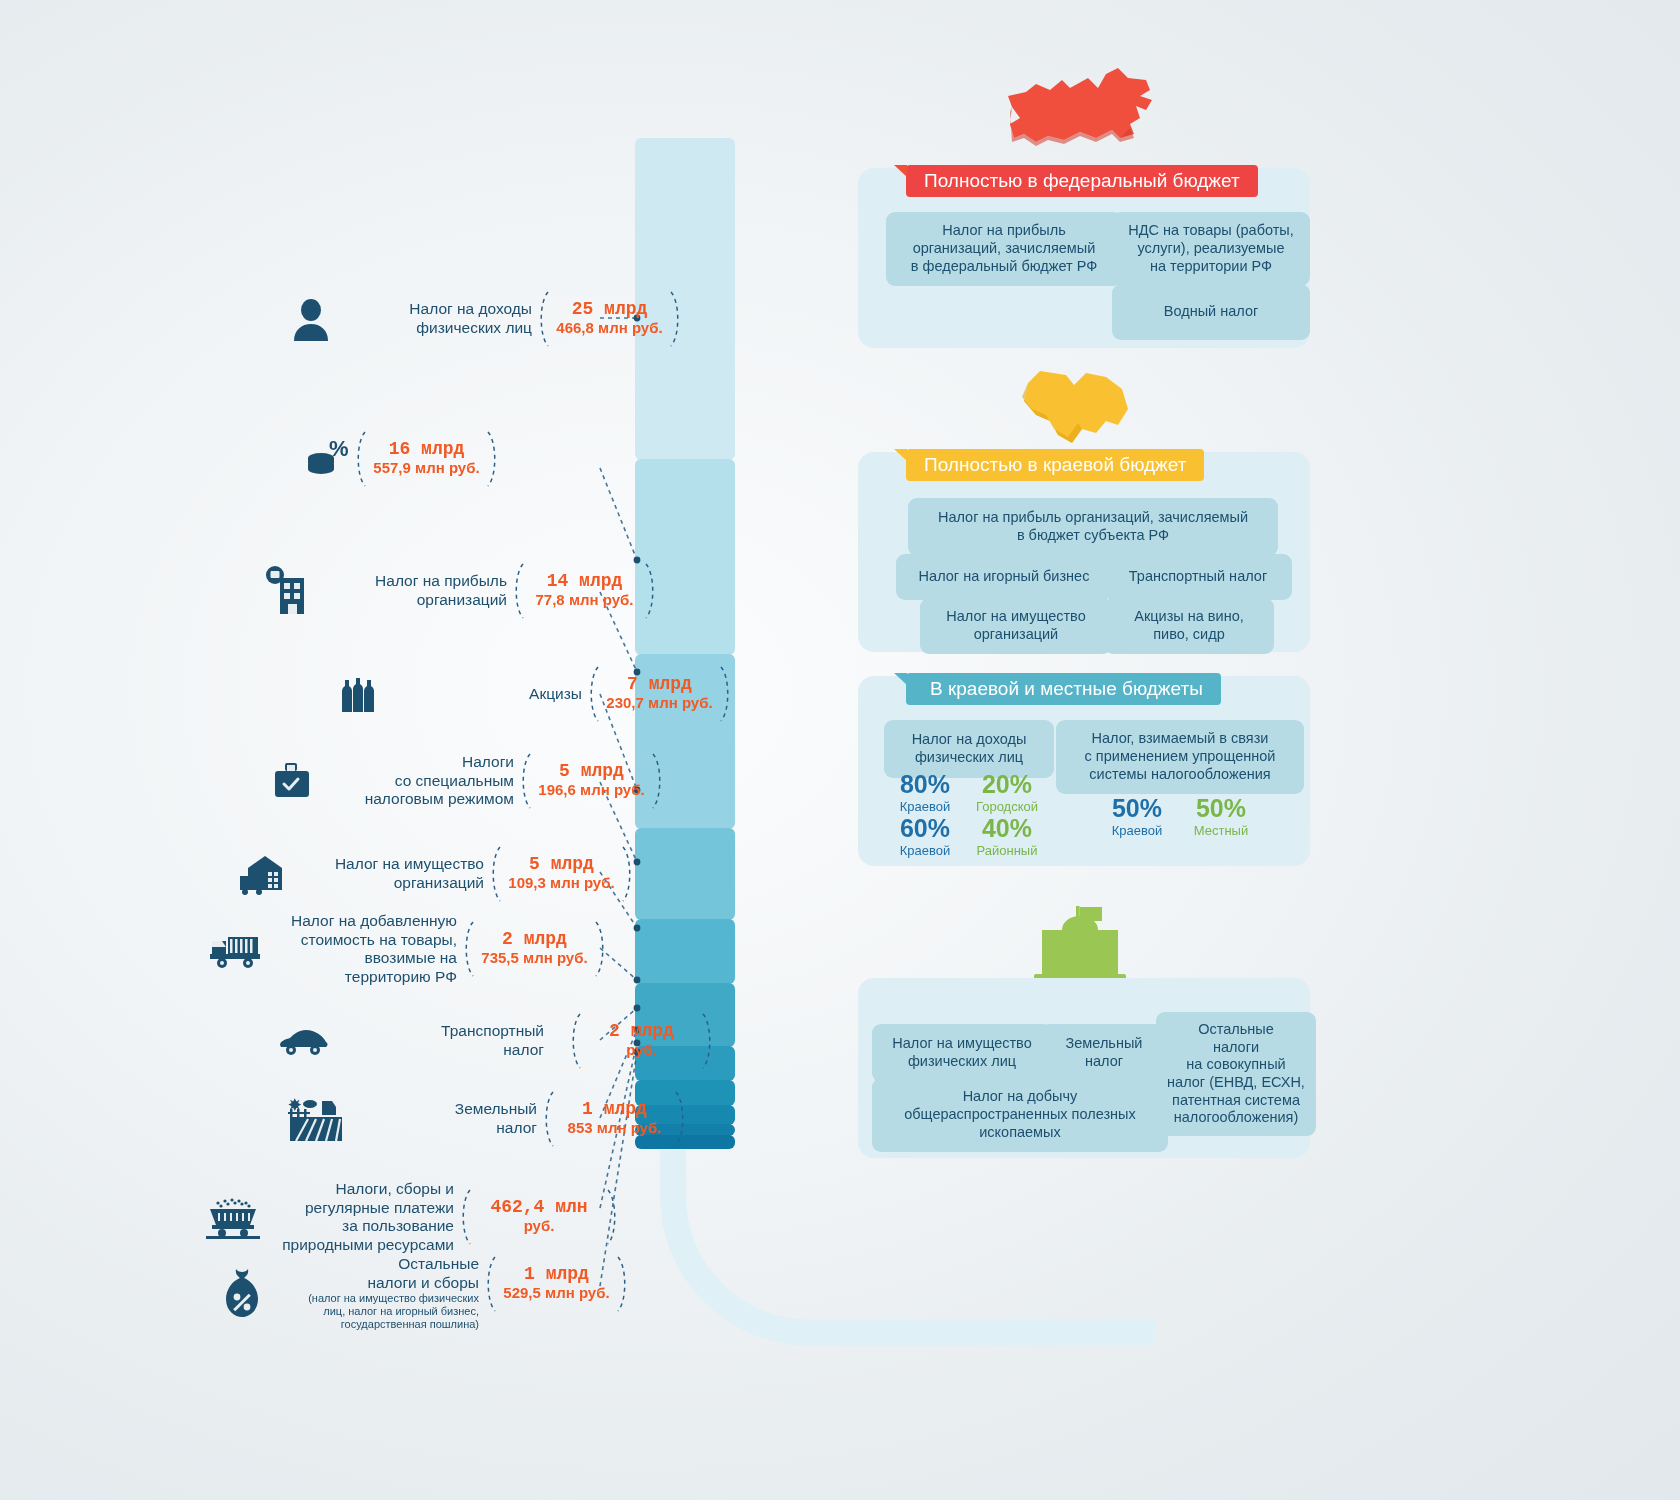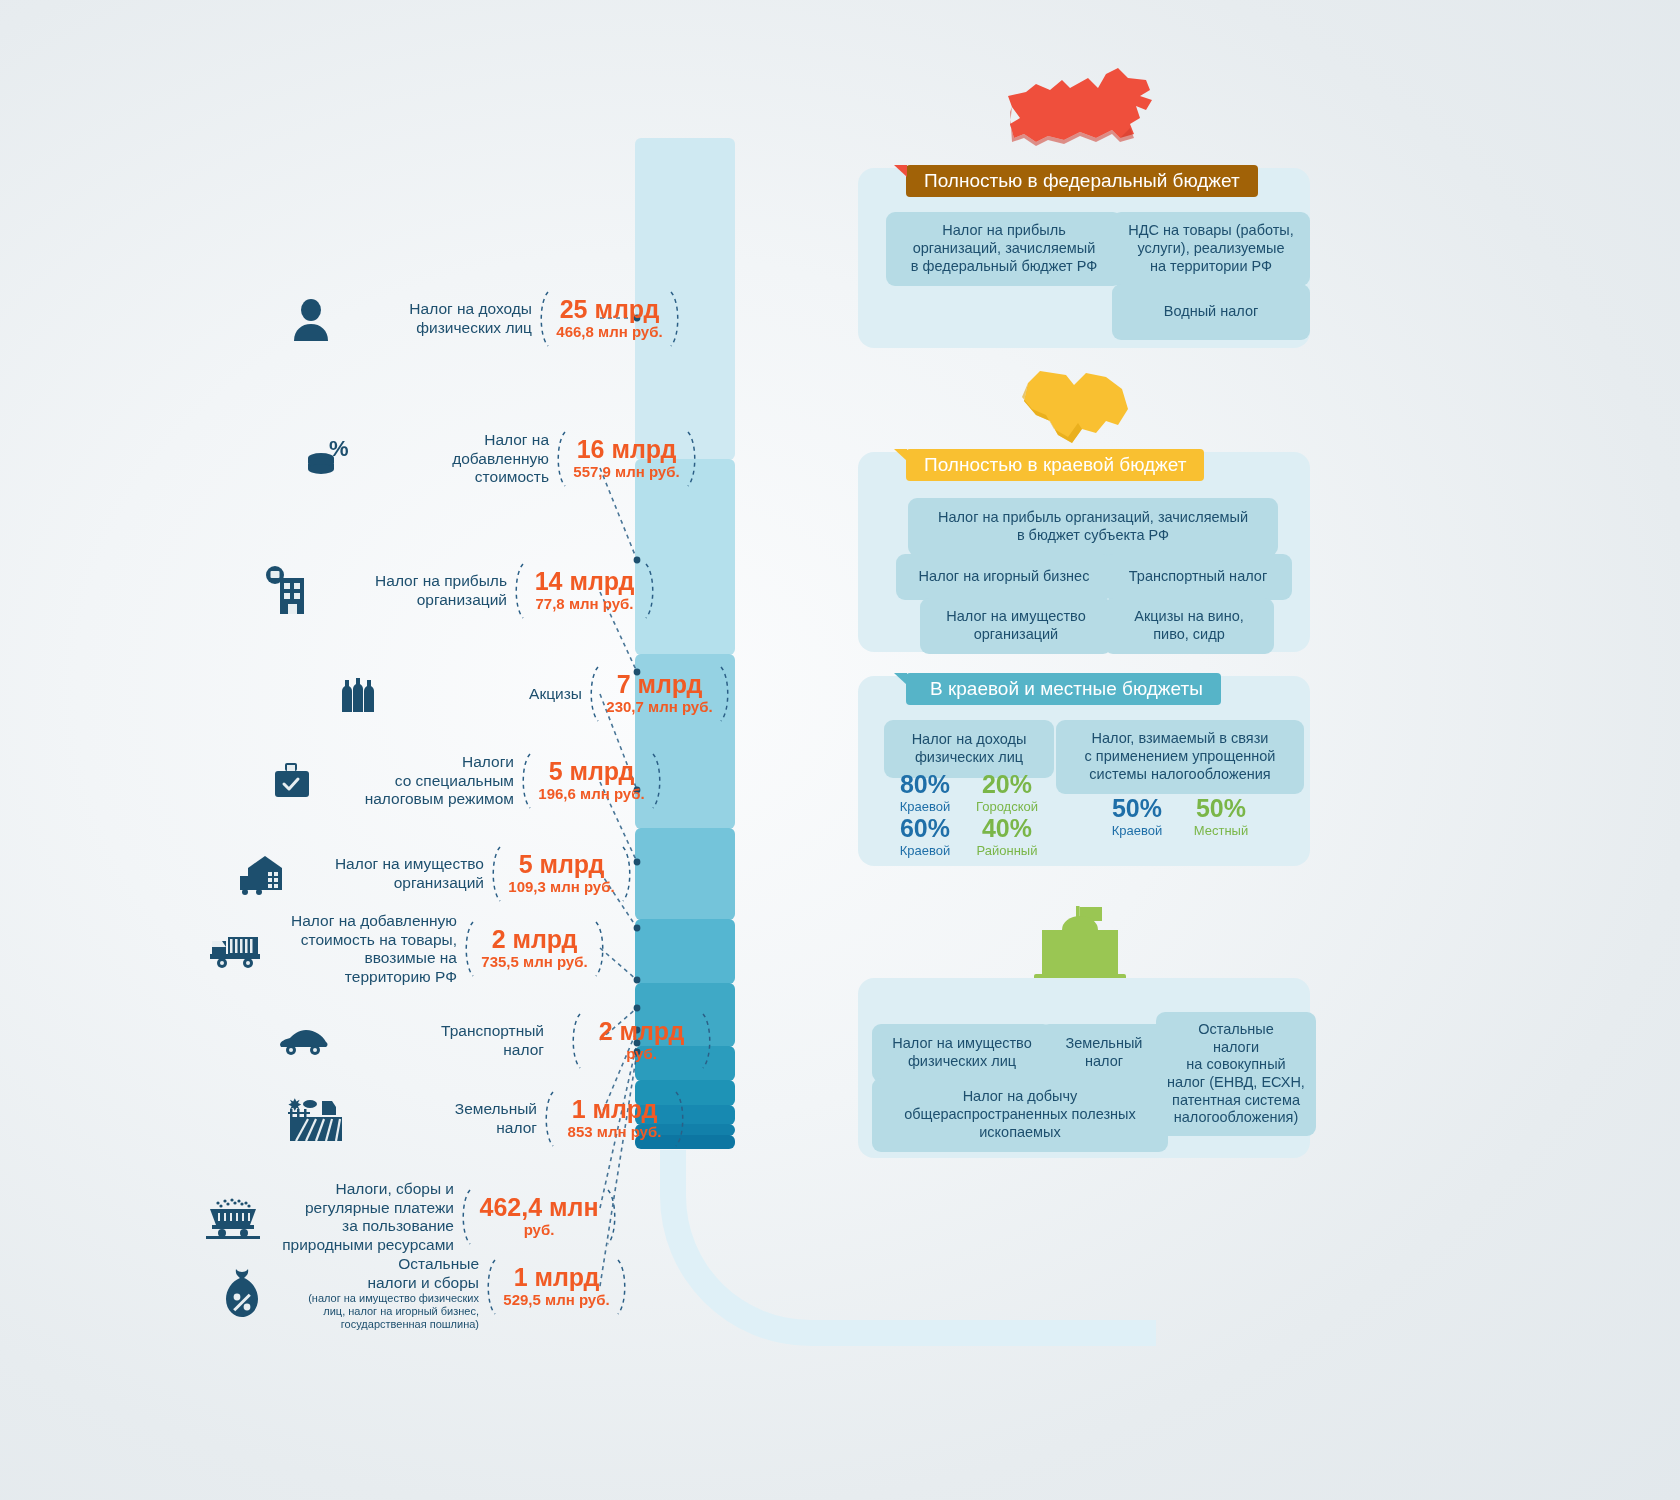--- a/index.html
+++ b/index.html
@@ -47,21 +47,21 @@
   .taxrow{position:absolute;display:flex;align-items:center;}
   .tax-ico{width:62px;height:58px;flex:0 0 62px;display:flex;align-items:center;justify-content:center;}
   .tax-label{
     font-size:15.5px;color:#1d4f6e;line-height:1.2;text-align:right;
     width:190px;padding-right:10px;
   }
   .tax-sub{display:block;font-size:11px;line-height:1.18;color:#1d4f6e;}
   .tax-amt{
     width:135px;text-align:center;color:#f15a24;position:relative;
   }
-  .tax-amt .big{font-size:25px;font-weight:bold;line-height:1;display:block;white-space:nowrap;}
+  .tax-amt .big{font-size:18px;font-weight:bold;line-height:1;display:block;white-space:nowrap;font-family:Liberation Mono, monospace;}
   .tax-amt .small{font-size:15px;font-weight:bold;line-height:1.3;display:block;white-space:nowrap;}
 
   
   .bracket{position:absolute;top:50%;transform:translateY(-50%);}
 
   
   .panel{position:absolute;background:#ddeef4;border-radius:16px;}
   .panel-head{
     position:absolute;left:48px;height:32px;border-radius:4px;
     display:flex;align-items:center;justify-content:center;
@@ -159,21 +159,20 @@
           <g fill="#1d4f6e">
             <ellipse cx="16" cy="22" rx="13" ry="5"></ellipse>
             <rect x="3" y="22" width="26" height="5"></rect>
             <ellipse cx="16" cy="27" rx="13" ry="5"></ellipse>
             <rect x="3" y="28" width="26" height="5"></rect>
             <ellipse cx="16" cy="33" rx="13" ry="5"></ellipse>
             <text x="24" y="20" font-size="22" font-weight="bold" font-family="'Liberation Sans',sans-serif">%</text>
           </g>
         </svg>
     </span>
-    <span class="tax-label">Налог на<br>добавленную<br>стоимость</span>
     <span class="tax-amt">
       <svg class="bracket" style="left:-6px;" width="14" height="58" viewBox="0 0 14 58">
           <path d="M12 2 C3 12 3 46 12 56" stroke="#2b5f86" stroke-width="1.5" stroke-dasharray="4 4" fill="none"></path>
         </svg>
       <svg class="bracket" style="right:-6px;" width="14" height="58" viewBox="0 0 14 58">
           <path d="M2 2 C11 12 11 46 2 56" stroke="#2b5f86" stroke-width="1.5" stroke-dasharray="4 4" fill="none"></path>
         </svg>
       <b class="big">16 млрд</b>
       <b class="small">557,9 млн руб.</b>
     </span>
@@ -454,21 +453,21 @@
       <b class="small">529,5 млн руб.</b>
     </span>
   </div>
 
   <svg style="position:absolute;left:1000px;top:62px;" width="170" height="105" viewBox="0 0 170 105">
     <path d="M12 45 L8 34 L26 30 L36 22 L50 28 L62 18 L70 26 L88 16 L98 26 L106 12 L118 6 L128 16 L146 18 L150 28 L140 34 L152 38 L146 48 L136 44 L140 56 L130 62 L134 72 L120 76 L112 68 L96 76 L80 70 L64 78 L48 74 L36 80 L24 72 L14 76 L10 62 L20 56 z" fill="#ef4f3c"></path>
     <path d="M12 45 L10 50 L12 80 L24 76 L36 84 L48 78 L64 82 L80 74 L96 80 L112 72 L120 80 L134 76 L130 66 L120 76 L112 68 L96 76 L80 70 L64 78 L48 74 L36 80 L24 72 L14 76 L10 62 z" fill="#cf3d2d" opacity=".55"></path>
   </svg>
 
   <div class="panel" style="left:858px;top:168px;width:452px;height:180px;">
-    <div class="panel-head" style="top:-3px;background:#a16207;color:#ef4f3c;">
+    <div class="panel-head" style="top:-3px;background:#ef4444;color:#ef4f3c;text-decoration:underline;">
         <span style="color: rgb(255, 255, 255);">Полностью в федеральный бюджет</span>
       </div>
     <div class="chip" style="left:28px;top:44px;width:216px;height:62px;">Налог на прибыль<br>организаций, зачисляемый<br>в федеральный бюджет РФ</div>
     <div class="chip" style="left:254px;top:44px;width:178px;height:62px;">НДС на товары (работы,<br>услуги), реализуемые<br>на территории РФ</div>
     <div class="chip" style="left:254px;top:116px;width:178px;height:44px;">Водный налог</div>
   </div>
 
   <svg style="position:absolute;left:1010px;top:363px;" width="130" height="92" viewBox="0 0 130 92">
     <path d="M18 20 L30 8 L56 12 L64 22 L76 10 L96 14 L112 26 L118 46 L108 62 L96 58 L86 70 L72 66 L62 80 L48 72 L40 58 L26 52 L14 38 z" fill="#f9c031"></path>
     <path d="M18 20 L14 38 L26 52 L40 58 L48 72 L62 80 L72 66 L68 60 L58 74 L44 66 L36 52 L22 46 L12 34 z" fill="#e0a513" opacity=".6"></path>

